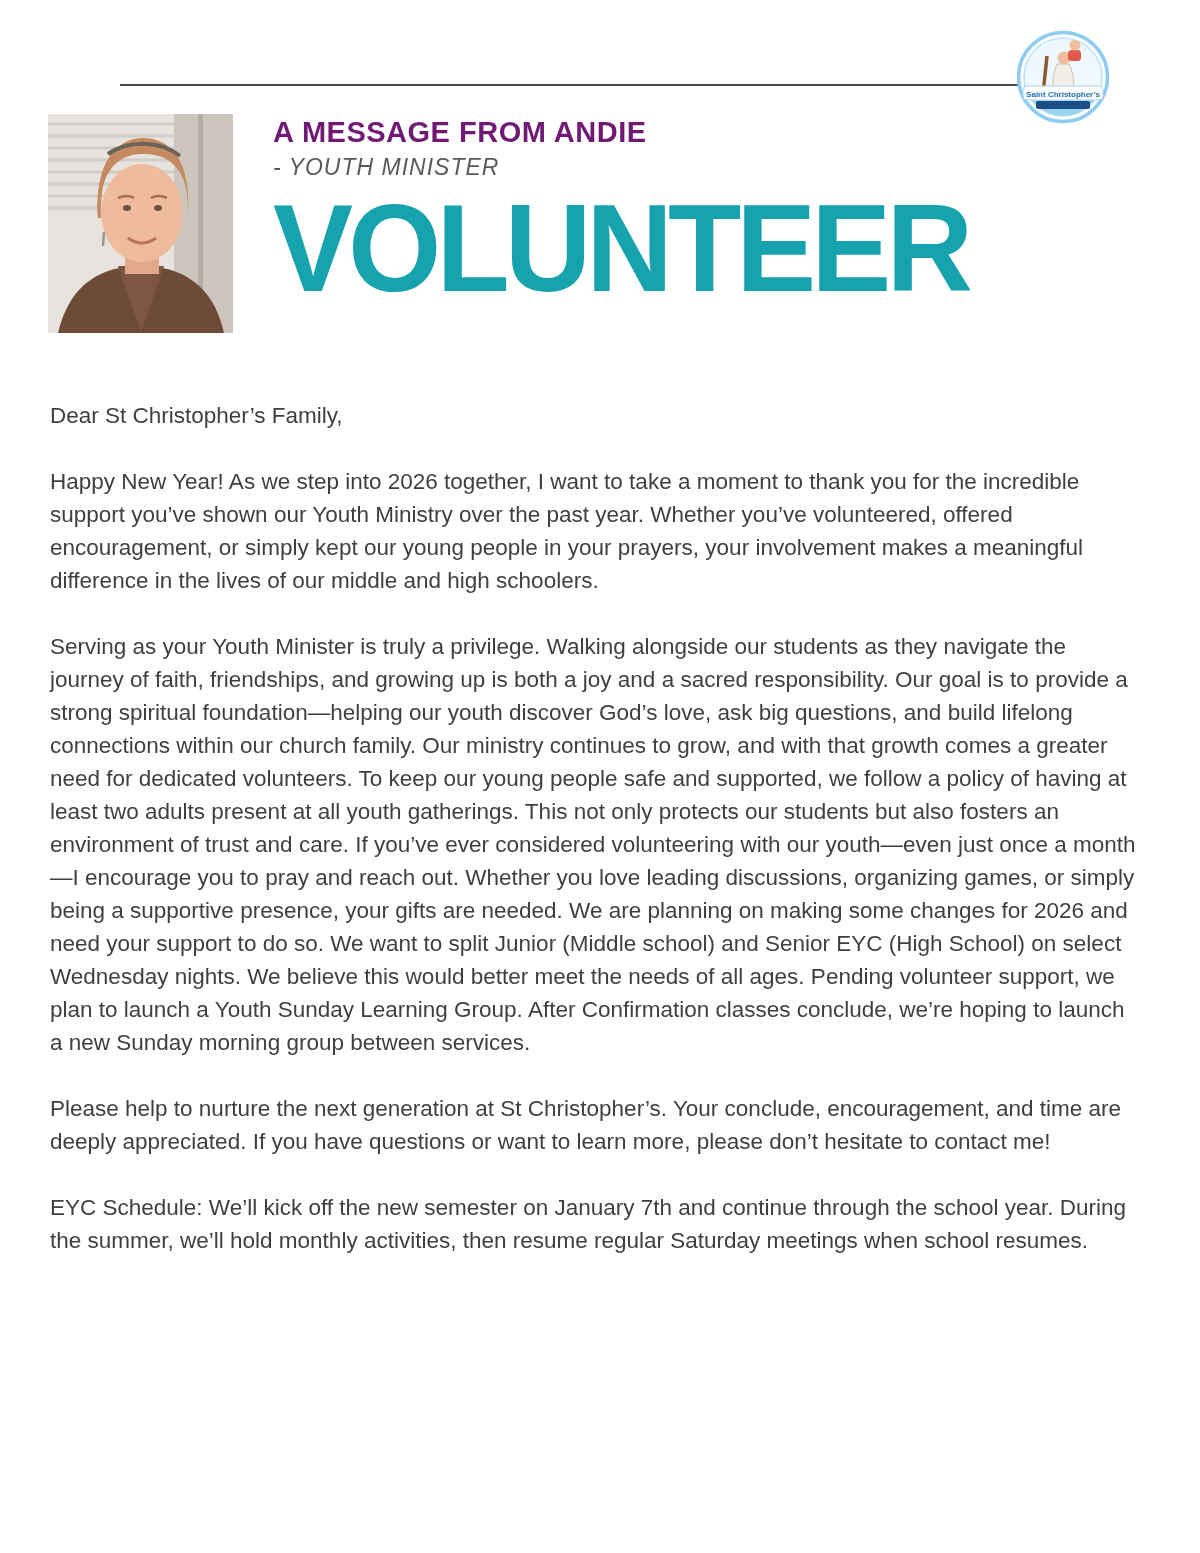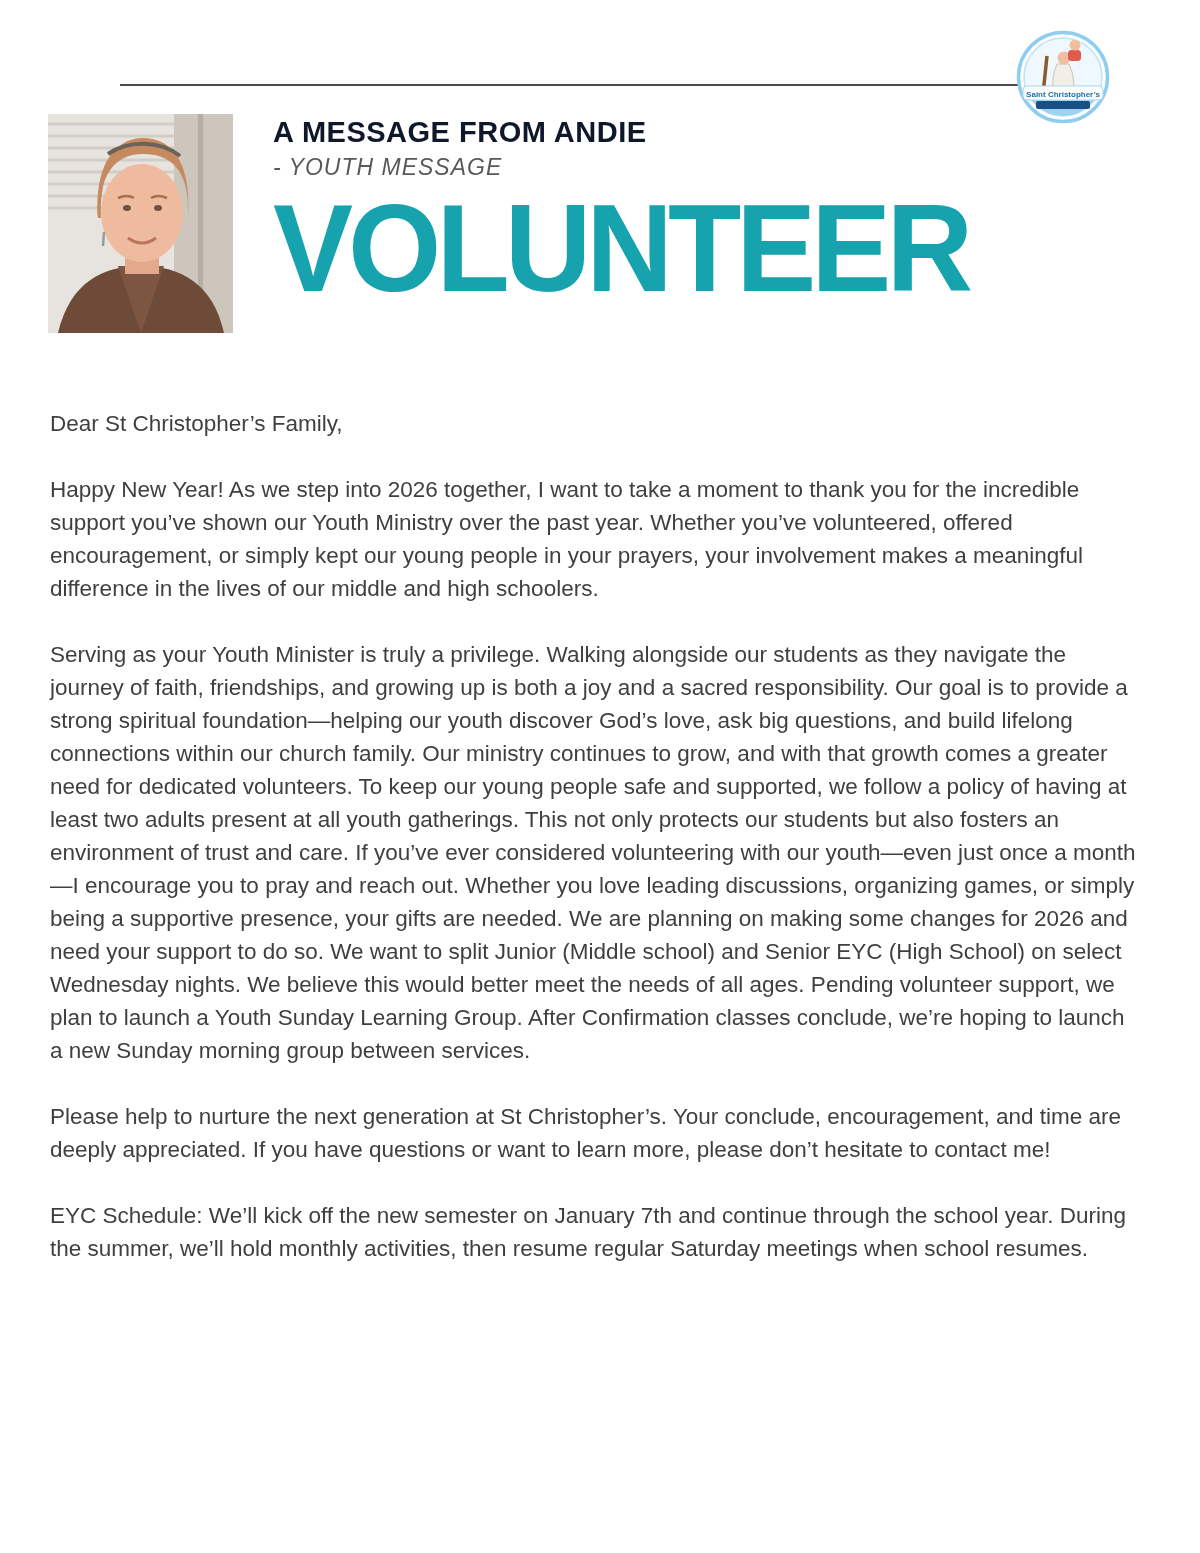--- a/index.html
+++ b/index.html
@@ -40,21 +40,21 @@
     position: absolute;
     left: 273px;
     top: 116px;
     width: 880px;
   }
   .msg-title {
     margin: 0;
     font-size: 29px;
     font-weight: 800;
     letter-spacing: 0.5px;
-    color: #0f172a;
+    color: #701a75;
   }
   .msg-subtitle {
     margin-top: 5px;
     font-size: 23px;
     font-style: italic;
     letter-spacing: 1px;
     color: #595959;
   }
   .headline {
     margin-top: 4px;
@@ -71,21 +71,21 @@
   
   .letter {
     position: absolute;
     left: 50px;
     right: 58px;
     top: 399px;
     font-size: 22.5px;
     line-height: 33px;
     color: #3f3f3f;
   }
-  .letter p { margin: 8px 0 33px 0; }
+  .letter p { margin: 0 0 33px 0; }
 </style>
 </head>
 <body>
 
 <div class="page">
 
   <div class="top-rule"></div>
 
   <div class="logo">
     <svg viewBox="0 0 94 94" width="94" height="94">
@@ -145,21 +145,21 @@
       <path d="M70 84 Q79 80 86 84" stroke="#a3714f" stroke-width="2.5" fill="none"></path>
       <path d="M103 84 Q110 80 119 84" stroke="#a3714f" stroke-width="2.5" fill="none"></path>
       <path d="M80 124 Q94 134 108 124" stroke="#b8755c" stroke-width="3" fill="none"></path>
 
       <line x1="56" y1="118" x2="55" y2="132" stroke="#9a9a9a" stroke-width="2.5"></line>
     </svg>
   </div>
 
   <div class="header-text">
     <h1 class="msg-title">A MESSAGE FROM ANDIE</h1>
-    <div class="msg-subtitle">- YOUTH MESSAGE</div>
+    <div class="msg-subtitle">- YOUTH MINISTER</div>
     <div class="headline">VOLUNTEER</div>
   </div>
 
   <div class="letter">
     <p>Dear St Christopher’s Family,</p>
     <p>Happy New Year! As we step into 2026 together, I want to take a moment to thank you for the incredible support you’ve shown our Youth Ministry over the past year. Whether you’ve volunteered, offered encouragement, or simply kept our young people in your prayers, your involvement makes a meaningful difference in the lives of our middle and high schoolers.</p>
     <p>Serving as your Youth Minister is truly a privilege. Walking alongside our students as they navigate the journey of faith, friendships, and growing up is both a joy and a sacred responsibility. Our goal is to provide a strong spiritual foundation—helping our youth discover God’s love, ask big questions, and build lifelong connections within our church family. Our ministry continues to grow, and with that growth comes a greater need for dedicated volunteers. To keep our young people safe and supported, we follow a policy of having at least two adults present at all youth gatherings. This not only protects our students but also fosters an environment of trust and care. If you’ve ever considered volunteering with our youth—even just once a month—I encourage you to pray and reach out. Whether you love leading discussions, organizing games, or simply being a supportive presence, your gifts are needed. We are planning on making some changes for 2026 and need your support to do so. We want to split Junior (Middle school) and Senior EYC (High School) on select Wednesday nights. We believe this would better meet the needs of all ages. Pending volunteer support, we plan to launch a Youth Sunday Learning Group. After Confirmation classes conclude, we’re hoping to launch a new Sunday morning group between services.</p>
     <p>Please help to nurture the next generation at St Christopher’s. Your conclude, encouragement, and time are deeply appreciated. If you have questions or want to learn more, please don’t hesitate to contact me!</p>
     <p>EYC Schedule: We’ll kick off the new semester on January 7th and continue through the school year. During the summer, we’ll hold monthly activities, then resume regular Saturday meetings when school resumes.</p>
   </div>

